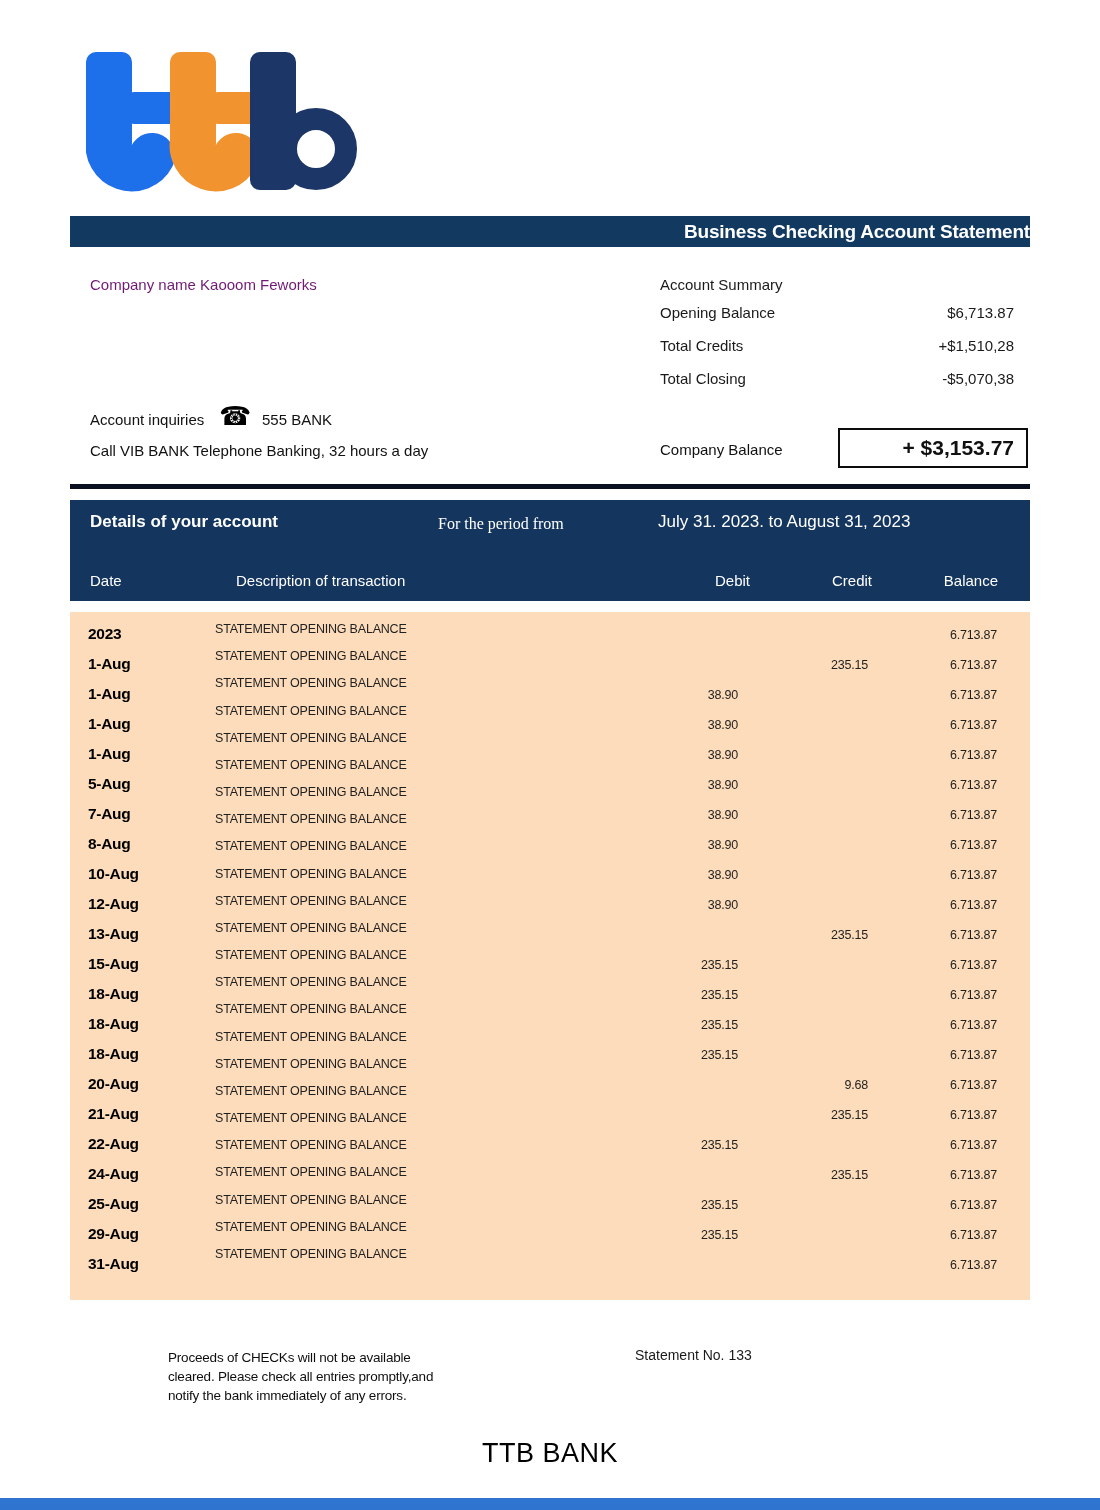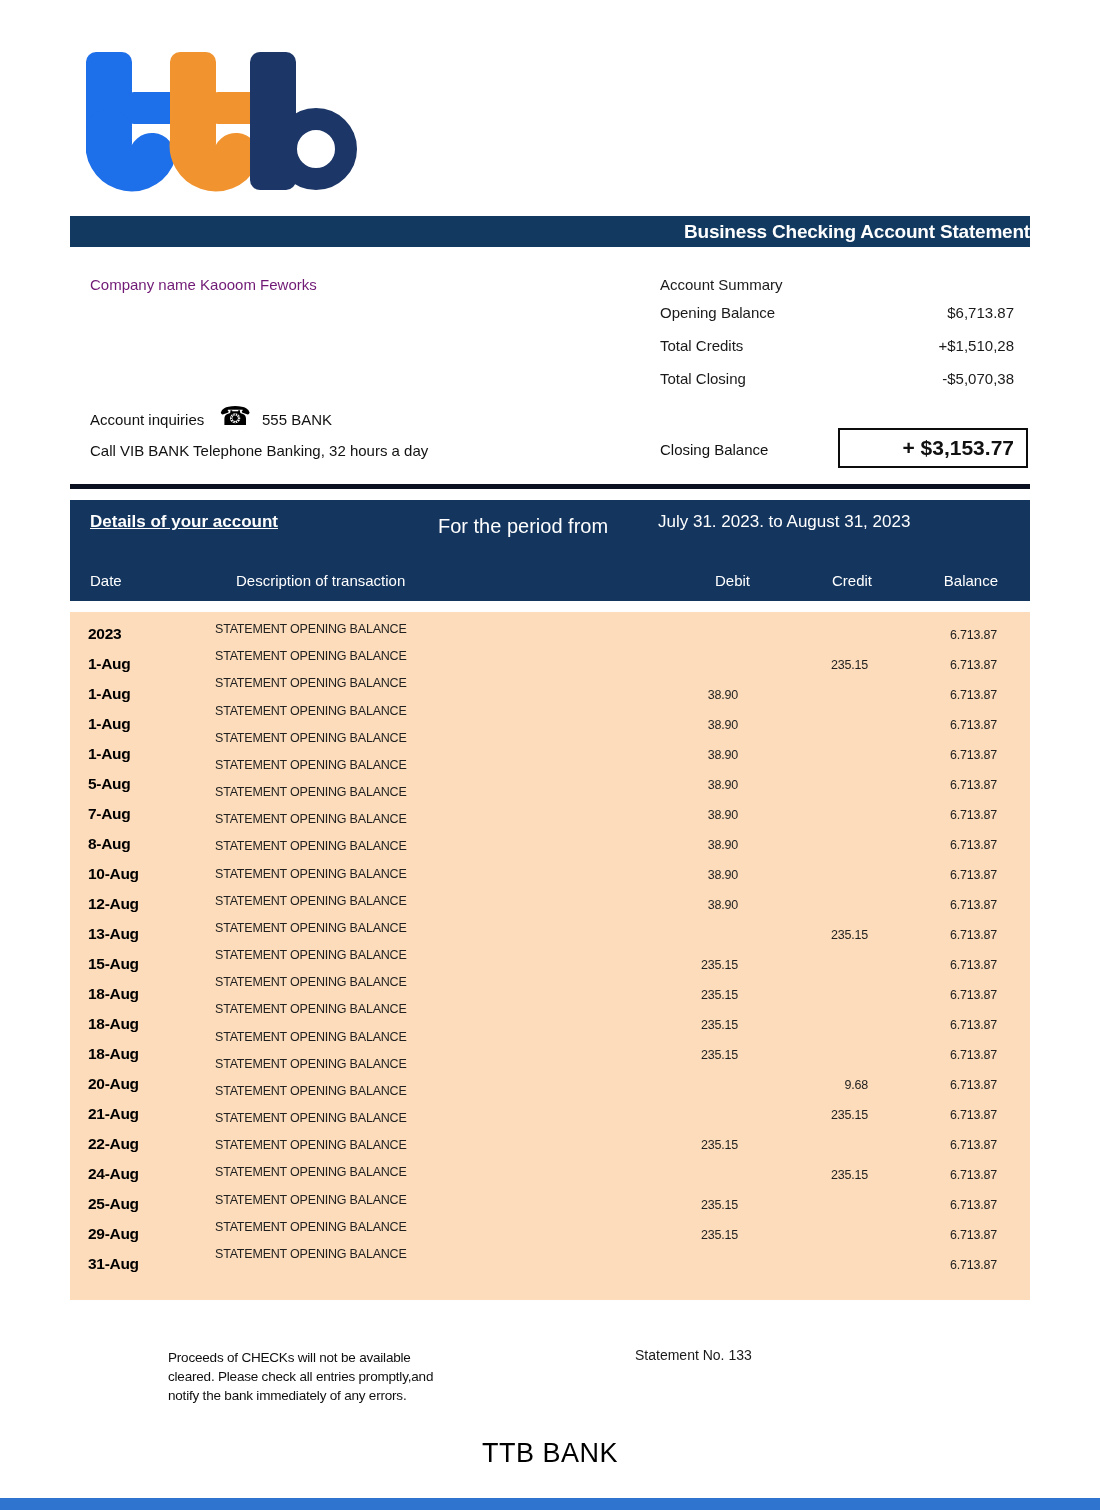--- a/index.html
+++ b/index.html
@@ -34,22 +34,22 @@
   .closing-label{position:absolute;left:660px;top:441px;font-size:15px;}
   .closing-box{
     position:absolute;left:838px;top:428px;width:190px;height:40px;
     border:2.5px solid #0c0c0c;box-sizing:border-box;
     font-size:21px;font-weight:600;text-align:right;line-height:35px;padding-right:12px;
   }
 
   
   .rule{position:absolute;left:70px;top:484px;width:960px;height:5px;background:#0b1020;}
   .details{position:absolute;left:70px;top:500px;width:960px;height:101px;background:var(--header_navy);color:#fff;}
-  .details .title{position:absolute;left:20px;top:12px;font-size:17px;font-weight:700;text-decoration:underline;}
-  .details .period-label{position:absolute;left:368px;top:15px;font-size:20px;}
+  .details .title{position:absolute;left:20px;top:12px;font-size:17px;font-weight:700;}
+  .details .period-label{position:absolute;left:368px;top:15px;font-size:16px;font-family:Liberation Serif, serif;}
   .details .period-value{position:absolute;left:588px;top:12px;font-size:17px;}
   .col{position:absolute;top:72px;font-size:15px;}
   .col.c-date{left:20px;}
   .col.c-desc{left:145px;margin-left:21px;}
   .col.c-debit{left:572px;width:108px;text-align:right;}
   .col.c-credit{left:694px;width:108px;text-align:right;}
   .col.c-balance{left:818px;width:110px;text-align:right;}
 
   
   .body-block{position:absolute;left:70px;top:612px;width:960px;height:688px;background:var(--body_peach);}
@@ -110,21 +110,21 @@
         <span>Total Closing</span>
         <span class="val">-$5,070,38</span>
       </div>
     </div>
 
   <div class="inq-label">Account inquiries</div>
   <div class="phone-icon">☎</div>
   <div class="phone-num">555 BANK</div>
   <div class="inq-line2">Call VIB BANK Telephone Banking, 32 hours a day</div>
 
-  <div class="closing-label">Closing Balance</div>
+  <div class="closing-label">Company Balance</div>
   <div class="closing-box">+ $3,153.77</div>
 
   <div class="rule"></div>
   <div class="details">
     <div class="title">Details of your account</div>
     <div class="period-label">For the period from</div>
     <div class="period-value">July 31. 2023. to August 31, 2023</div>
     <div class="col c-date">Date</div>
     <div class="col c-desc">Description of transaction</div>
     <div class="col c-debit">Debit</div>

